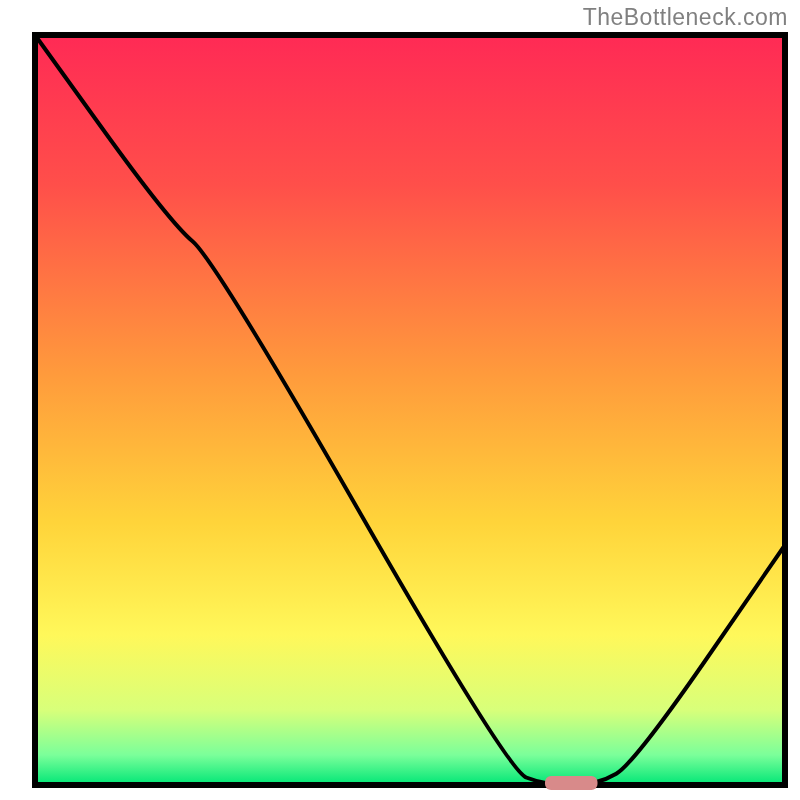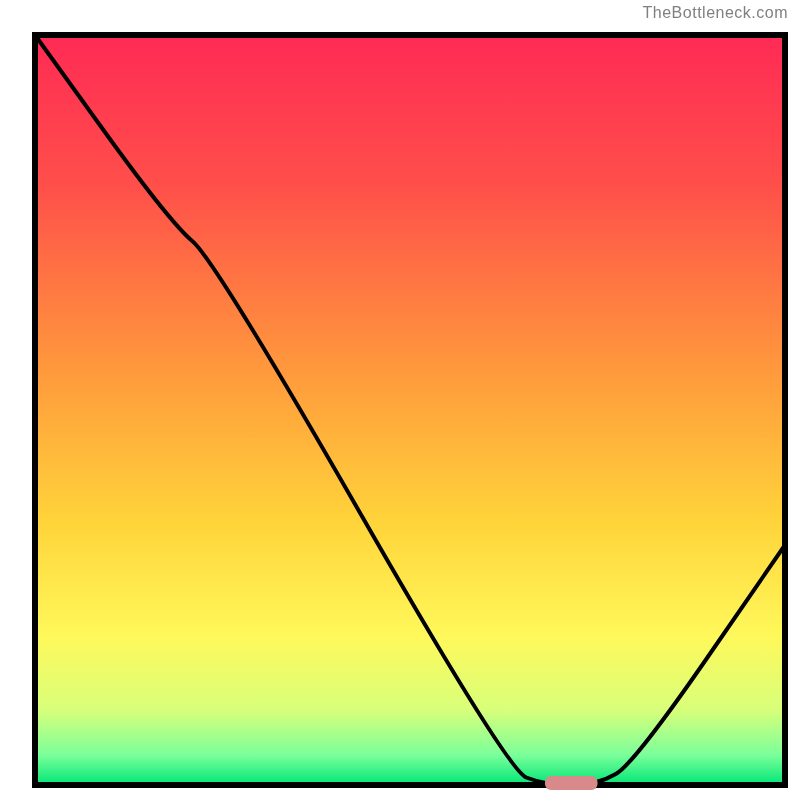--- a/index.html
+++ b/index.html
@@ -16,21 +16,21 @@
     left: 0;
     top: 0;
     width: 800px;
     height: 800px;
     box-sizing: border-box;
   }
   .watermark {
     position: absolute;
     top: 4px;
     right: 12px;
-    font-size: 16px;
+    font-size: 23px;
     color: #808080;
     font-weight: 500;
     letter-spacing: 0.5px;
   }
   svg {
     display: block;
   }
 </style>
 </head>
 <body>

